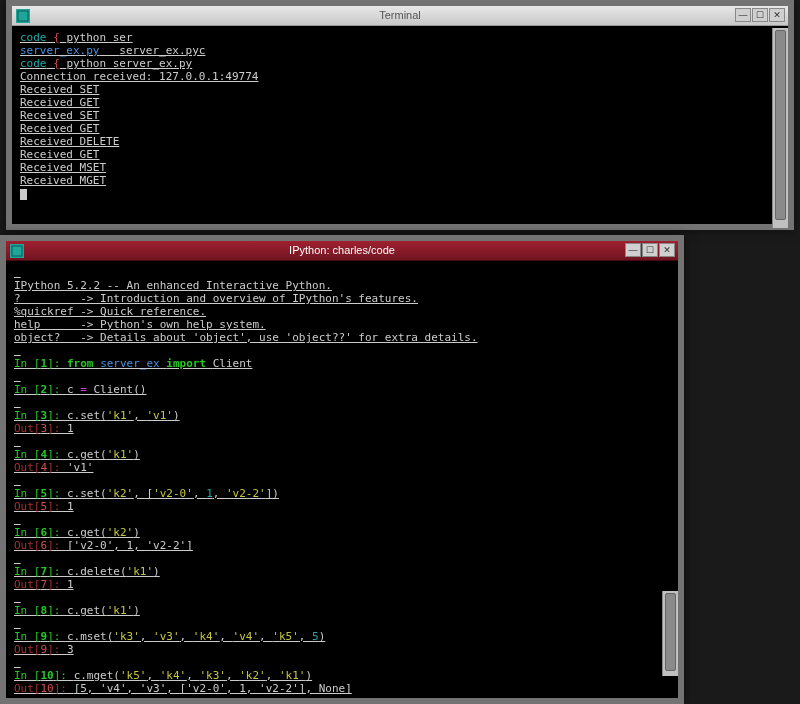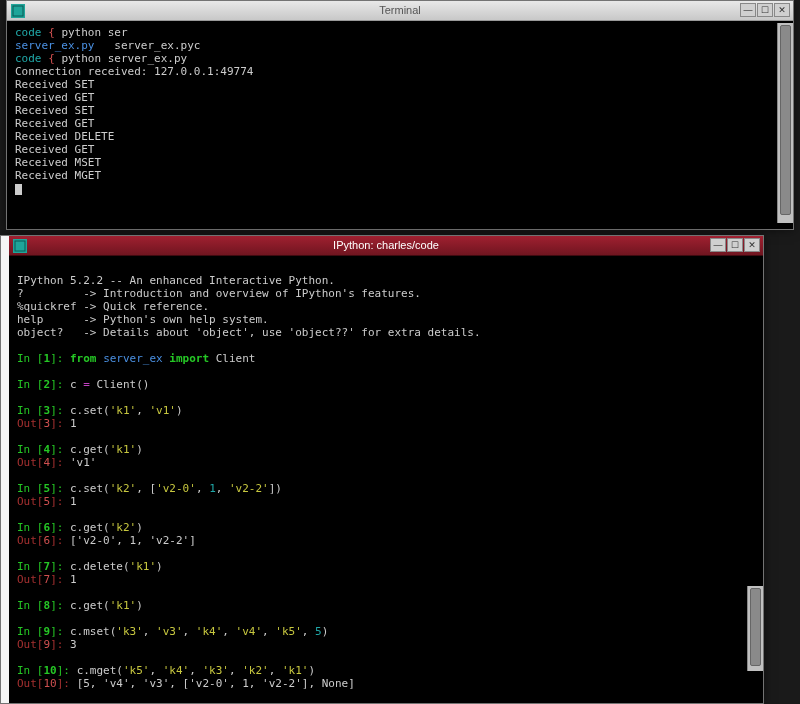--- a/index.html
+++ b/index.html
@@ -9,26 +9,26 @@
     background: #1a1a1a;
     font-family: monospace;
     font-size: 11px;
     line-height: 1.15;
     width: 800px;
     height: 704px;
     overflow: hidden;
   }
   .window {
     position: absolute;
-    border: 1px solid #737373;
+    border: 6px solid #737373;
     box-shadow: 0 0 10px rgba(0,0,0,0.5);
     background: #f5f5f5;
   }
   .win1 { left: 6px; top: 0px; width: 788px; height: 230px; }
-  .win2 { left: 0px; top: 235px; width: 764px; height: 469px; padding-left: 8px; }
+  .win2 { left: 0px; top: 235px; width: 684px; height: 469px; }
   .titlebar {
     height: 20px;
     display: flex;
     align-items: center;
     justify-content: center;
     position: relative;
     font-family: -apple-system, BlinkMacSystemFont, "Segoe UI", sans-serif;
     font-size: 11px;
     color: #555;
   }
@@ -95,21 +95,21 @@
   }
   .c-white { color: #ccc; }
   .c-green { color: #25c725; }
   .c-greenb { color: #25c725; font-weight: bold; }
   .c-blue  { color: #4a90e2; text-align: right; }
   .c-cyan  { color: #20a8a8; }
   .c-red   { color: #d05050; }
   .c-dred  { color: #a53030; }
   .c-yel   { color: #c7c73f; }
   .c-mag   { color: #c040c0; }
-  .pline, .iline { min-height: 13px; }
+  .pline, .iline { min-height: 13px; text-decoration: underline; }
 </style>
 </head>
 <body>
 
 <div class="window win1">
   <div class="titlebar tb1">
     <div class="tb-icon">
       <svg viewBox="0 0 14 14">
           <rect width="14" height="14" fill="#1fa59a"></rect>
           <rect x="2" y="2" width="10" height="10" fill="#1fa59a" stroke="#0a5a55" stroke-width="1"></rect>

